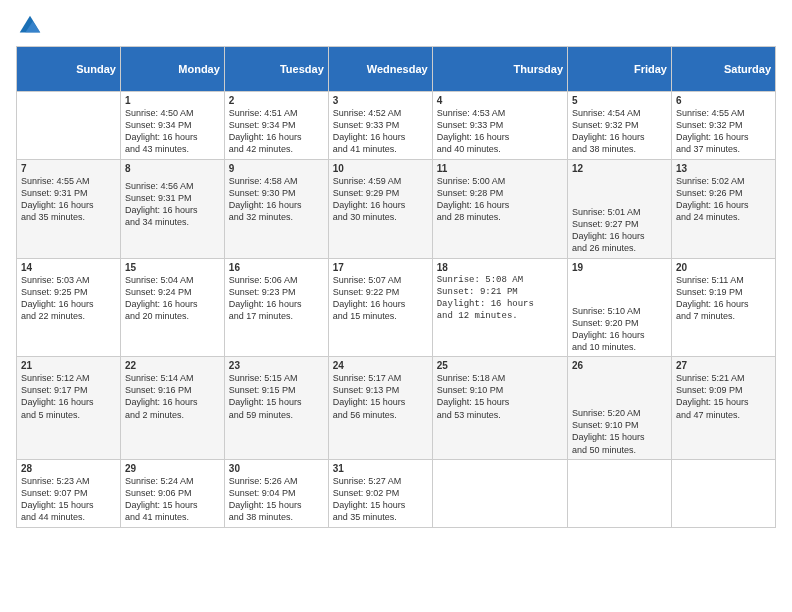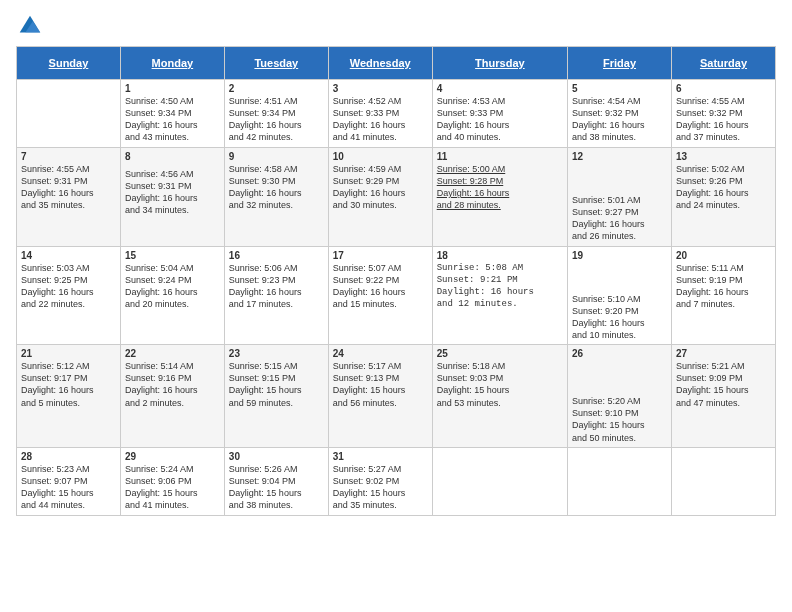--- a/index.html
+++ b/index.html
@@ -54,26 +54,25 @@
       font-weight: normal;
     }
     table {
       width: 100%;
       border-collapse: collapse;
       font-size: 9.5px;
     }
     thead tr th {
       background-color: #2a6ebb;
       color: white;
-      padding: 10px 4px;
-      text-align: center;
+      padding: 16px 4px;
+      text-align: right;
       font-size: 11px;
       font-weight: bold;
       border: 1px solid #ccc;
-      text-decoration: underline;
     }
     tbody tr td {
       border: 1px solid #ccc;
       padding: 3px 4px;
       vertical-align: top;
       font-size: 9px;
       color: #333;
       height: 68px;
     }
     tbody tr:nth-child(even) td {
@@ -197,21 +196,21 @@
           </td>
           <td>
             <span class="day-num">10</span>
             <div class="cell-content" style="white-space: pre-line;">Sunrise: 4:59 AM
 Sunset: 9:29 PM
 Daylight: 16 hours
 and 30 minutes.</div>
           </td>
           <td>
             <span class="day-num">11</span>
-            <div class="cell-content" style="white-space: pre-line; text-decoration: underline;">Sunrise: 5:00 AM
+            <div class="cell-content" style="white-space: pre-line;">Sunrise: 5:00 AM
 Sunset: 9:28 PM
 Daylight: 16 hours
 and 28 minutes.</div>
           </td>
           <td>
             <span class="day-num">12</span>
             <div class="cell-content" style="white-space: pre-line; margin-top: 32px;">Sunrise: 5:01 AM
 Sunset: 9:27 PM
 Daylight: 16 hours
 and 26 minutes.</div>
@@ -300,21 +299,21 @@
           <td>
             <span class="day-num">24</span>
             <div class="cell-content" style="white-space: pre-line;">Sunrise: 5:17 AM
 Sunset: 9:13 PM
 Daylight: 15 hours
 and 56 minutes.</div>
           </td>
           <td>
             <span class="day-num">25</span>
             <div class="cell-content" style="white-space: pre-line;">Sunrise: 5:18 AM
-Sunset: 9:03 PM
+Sunset: 9:10 PM
 Daylight: 15 hours
 and 53 minutes.</div>
           </td>
           <td>
             <span class="day-num">26</span>
             <div class="cell-content" style="white-space: pre-line; margin-top: 36px;">Sunrise: 5:20 AM
 Sunset: 9:10 PM
 Daylight: 15 hours
 and 50 minutes.</div>
           </td>

